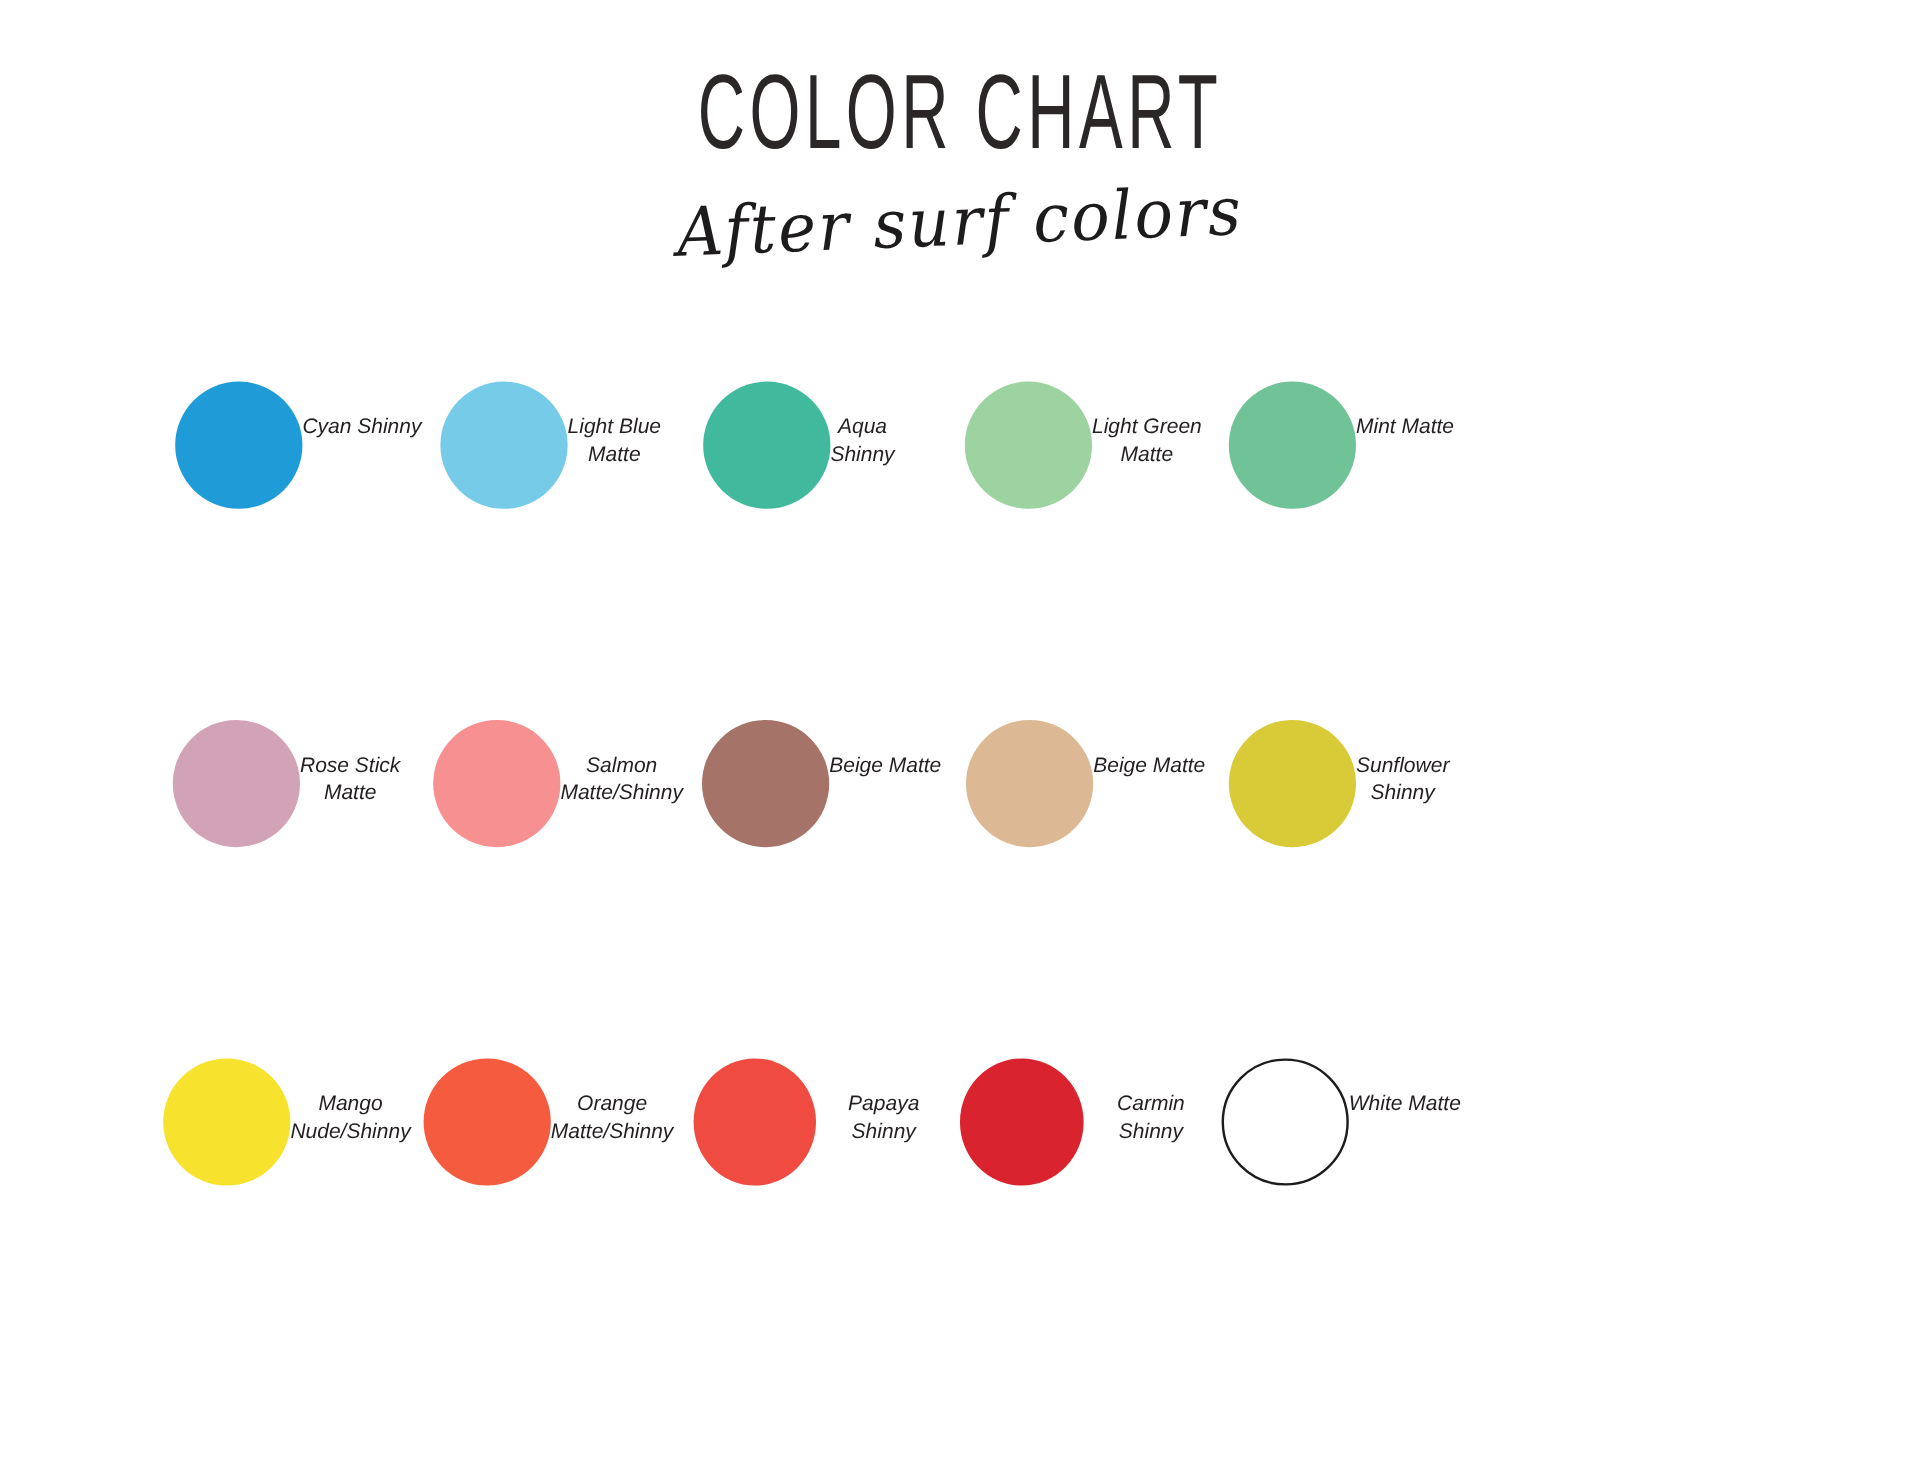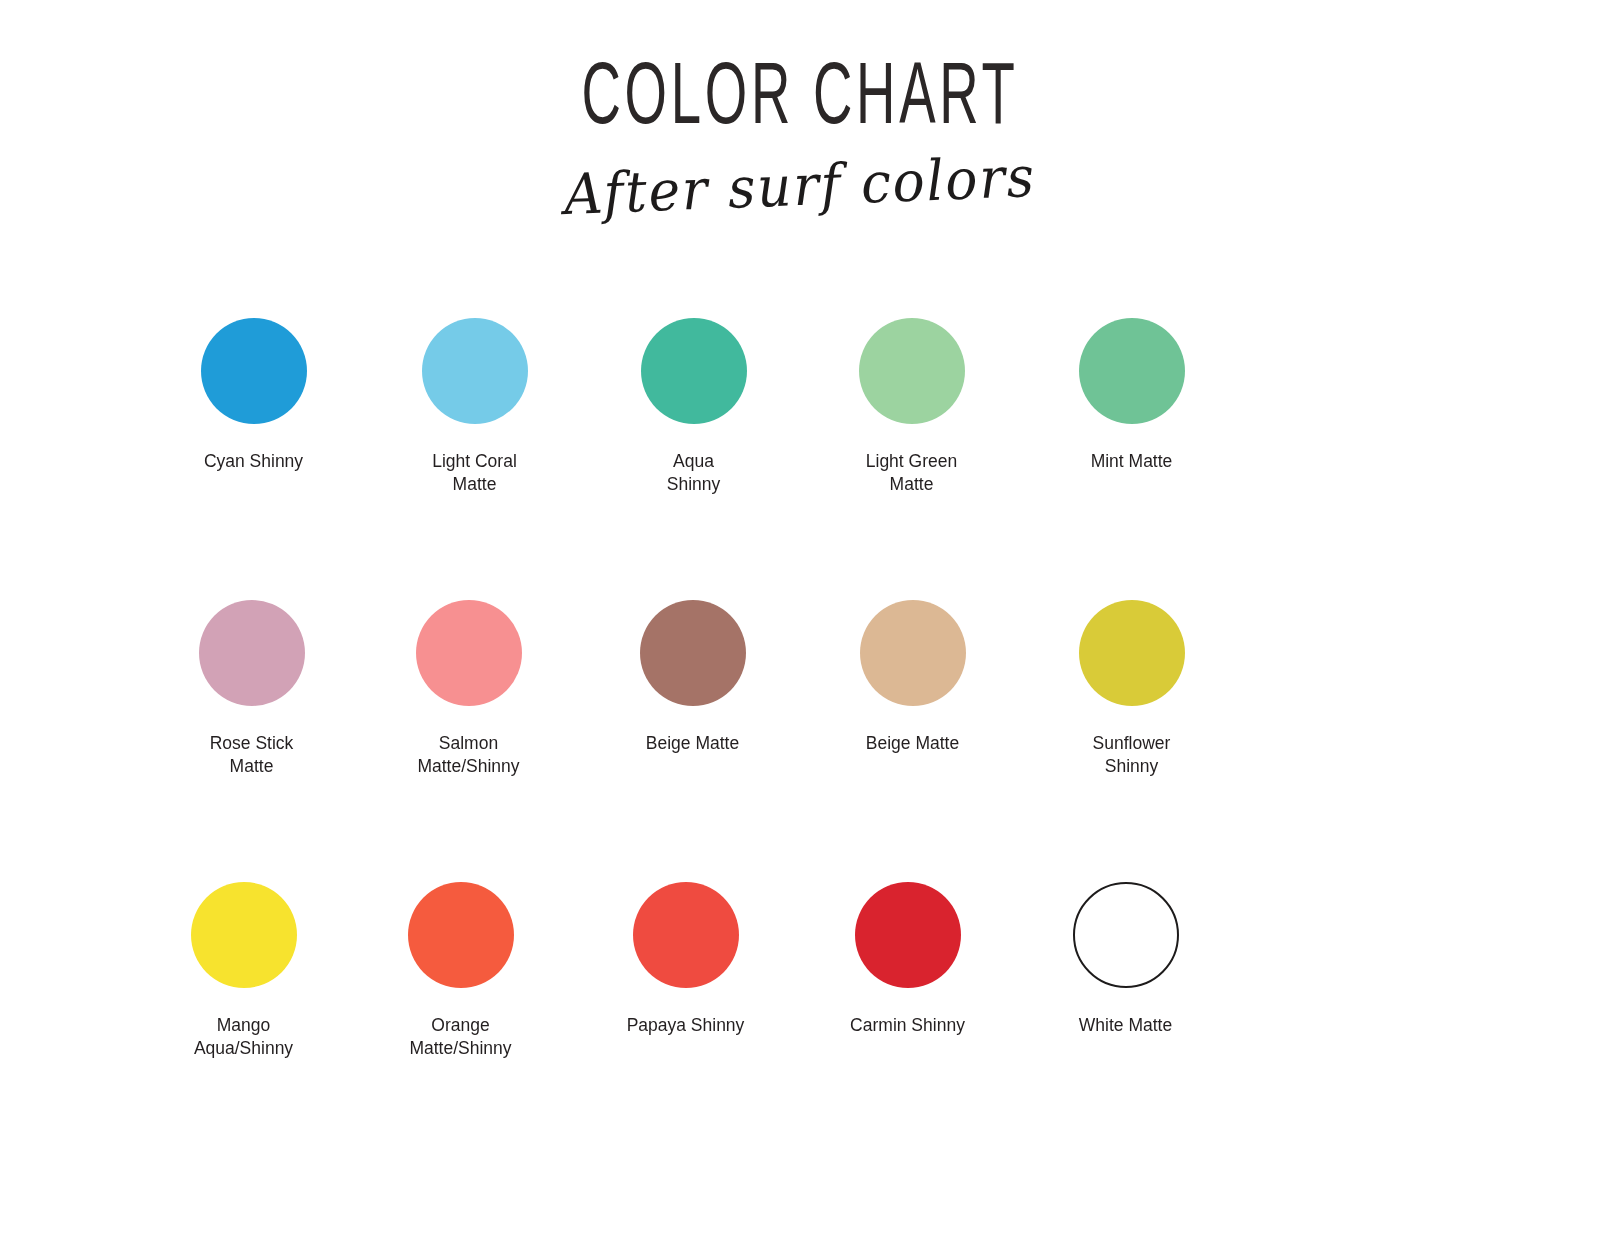--- a/index.html
+++ b/index.html
@@ -58,22 +58,22 @@
     display: flex;
     justify-content: flex-start;
     padding-left: 152px;
     box-sizing: border-box;
     height: 282px;
   }
   .cell {
     width: 215px;
     flex: 0 0 215px;
     display: flex;
-    flex-direction: column;
-    align-items: center;
+    flex-direction: row;
+    font-style: italic;
   }
   .dot {
     width: 106px;
     height: 106px;
     border-radius: 50%;
     box-sizing: border-box;
   }
   .dot.outlined {
     border: 2px solid #1d1b1b;
     background: #ffffff;
@@ -119,21 +119,21 @@
 </div>
 
 <div class="grid">
   <div class="row row1">
       <div class="cell">
         <div class="dot" style="background: rgb(31, 156, 216);"></div>
         <div class="swatch-label">Cyan Shinny</div>
       </div>
       <div class="cell">
         <div class="dot" style="background: rgb(117, 203, 232);"></div>
-        <div class="swatch-label">Light Coral
+        <div class="swatch-label">Light Blue
 Matte</div>
       </div>
       <div class="cell">
         <div class="dot" style="background: rgb(65, 185, 157);"></div>
         <div class="swatch-label">Aqua
 Shinny</div>
       </div>
       <div class="cell">
         <div class="dot" style="background: rgb(156, 211, 160);"></div>
         <div class="swatch-label">Light Green
@@ -166,21 +166,21 @@
       <div class="cell">
         <div class="dot" style="background: rgb(217, 203, 56);"></div>
         <div class="swatch-label">Sunflower
 Shinny</div>
       </div>
     </div>
   <div class="row row3">
       <div class="cell">
         <div class="dot" style="background: rgb(247, 227, 46);"></div>
         <div class="swatch-label">Mango
-Aqua/Shinny</div>
+Nude/Shinny</div>
       </div>
       <div class="cell">
         <div class="dot" style="background: rgb(245, 91, 62);"></div>
         <div class="swatch-label">Orange
 Matte/Shinny</div>
       </div>
       <div class="cell">
         <div class="dot" style="background: rgb(239, 75, 64);"></div>
         <div class="swatch-label">Papaya Shinny</div>
       </div>

